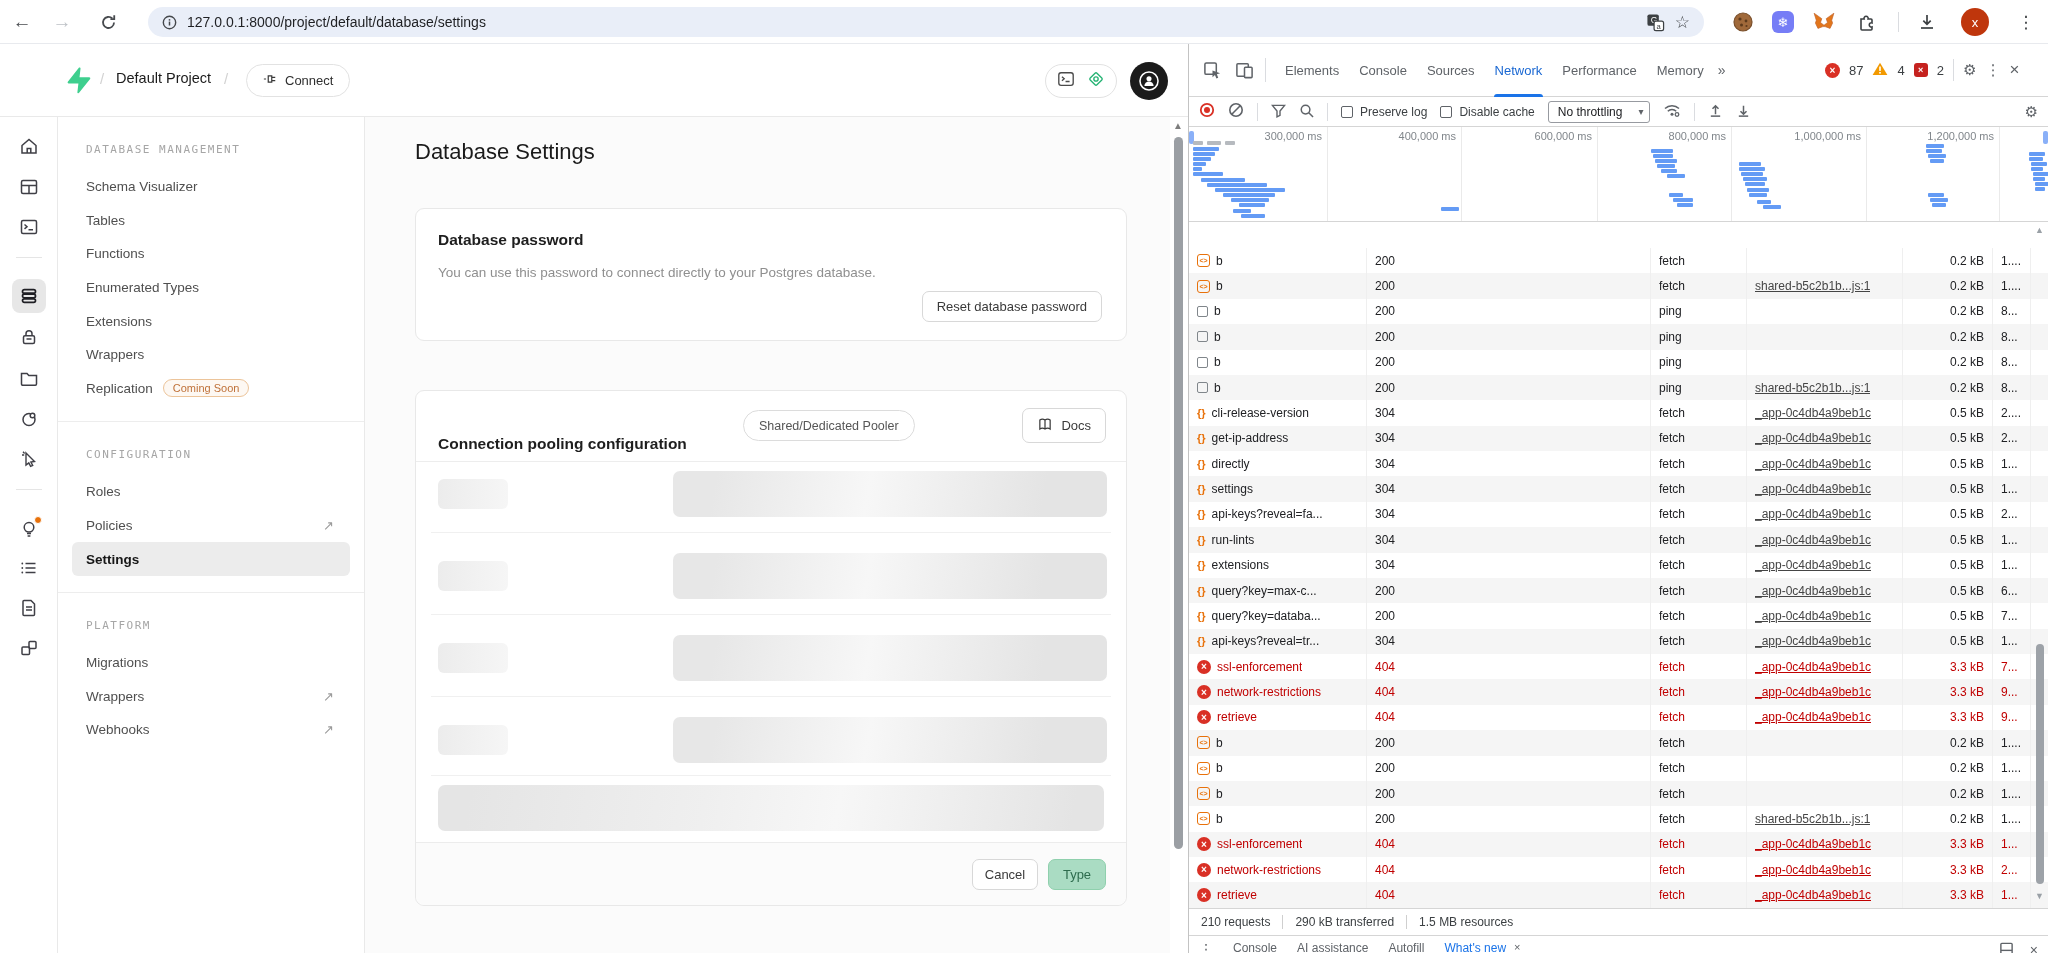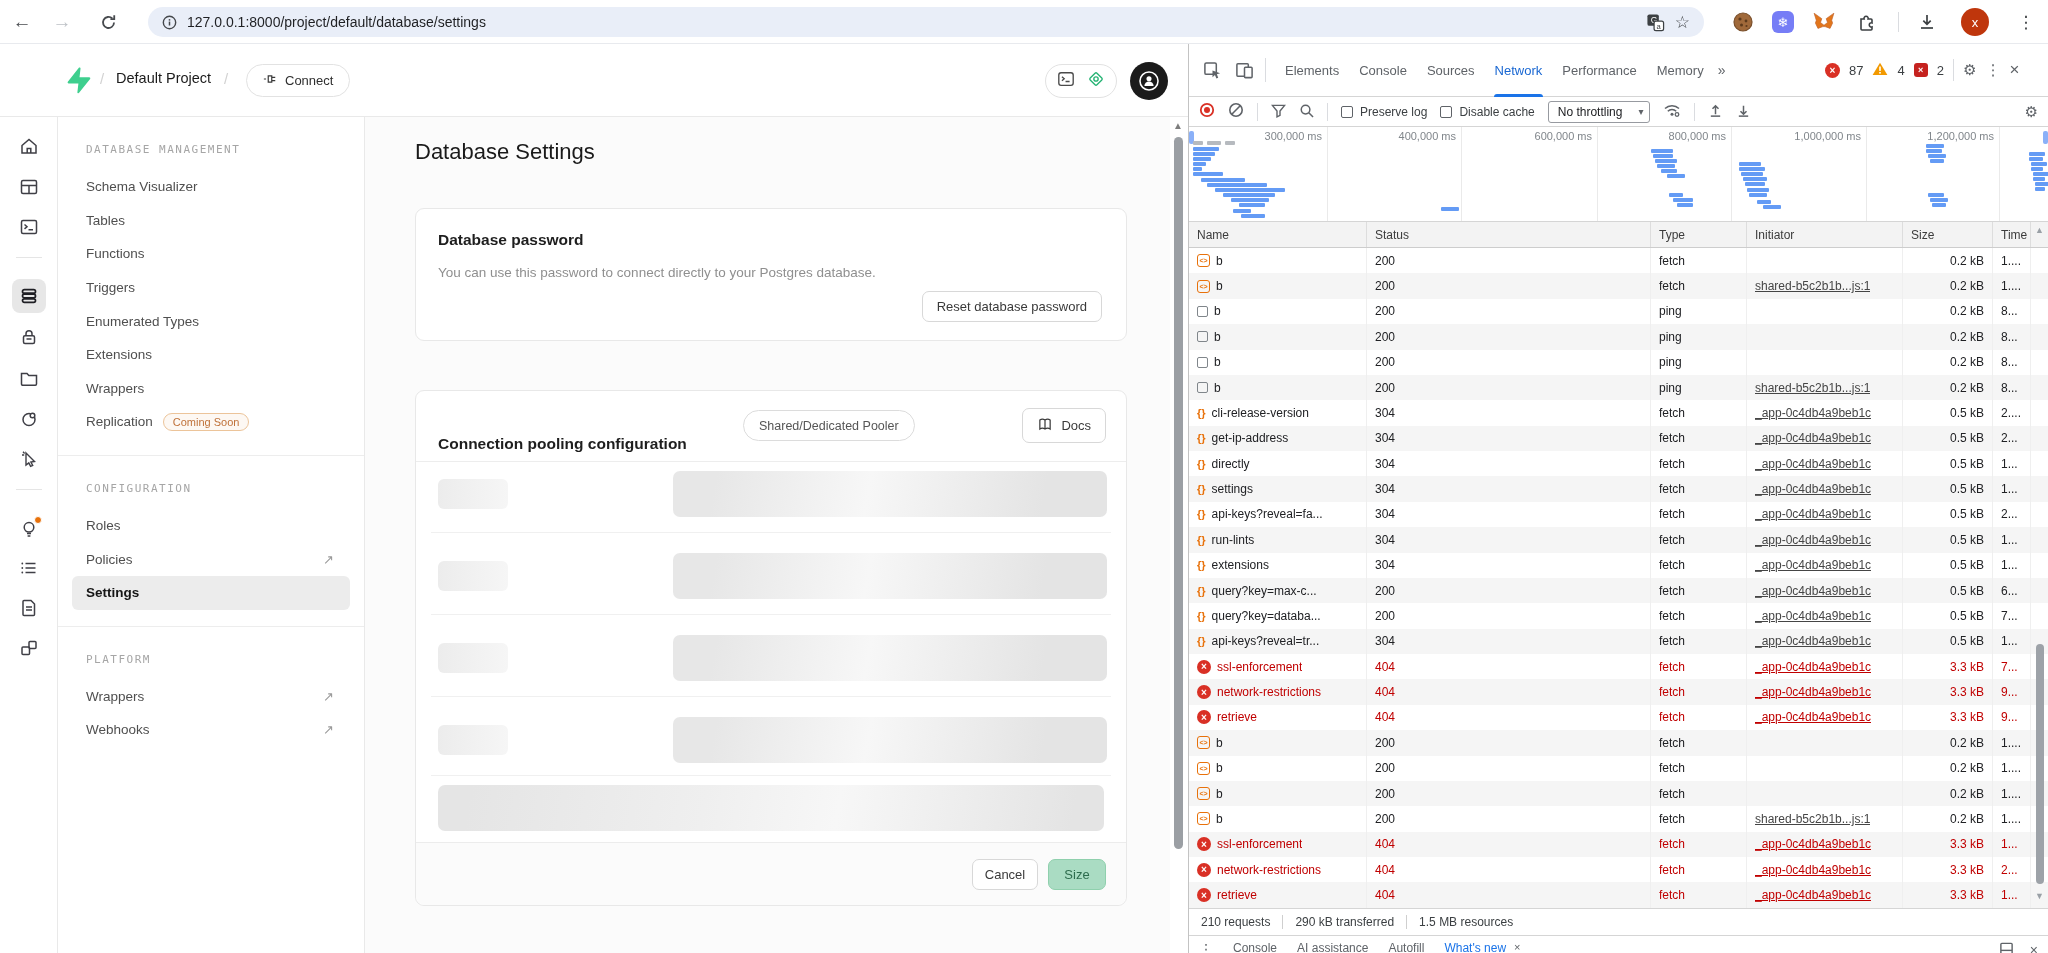--- a/index.html
+++ b/index.html
@@ -346,23 +346,20 @@
             <div class="sn-item">
               <span>Schema Visualizer</span>
             </div>
             <div class="sn-item">
               <span>Tables</span>
             </div>
             <div class="sn-item">
               <span>Functions</span>
             </div>
             <div class="sn-item">
-              <span>Triggers</span>
-            </div>
-            <div class="sn-item">
               <span>Enumerated Types</span>
             </div>
             <div class="sn-item">
               <span>Extensions</span>
             </div>
             <div class="sn-item">
               <span>Wrappers</span>
             </div>
             <div class="sn-item">
               <span>Replication</span>
@@ -379,20 +376,23 @@
               <span>Policies</span>
               <span class="sn-ext">↗</span>
             </div>
             <div class="sn-item sel">
               <span>Settings</span>
             </div>
           </div>
           <div class="sn-div"></div>
           <div class="sn-section">
             <div class="sn-label">PLATFORM</div>
+            <div class="sn-item">
+              <span>Migrations</span>
+            </div>
             <div class="sn-item">
               <span>Wrappers</span>
               <span class="sn-ext">↗</span>
             </div>
             <div class="sn-item">
               <span>Webhooks</span>
               <span class="sn-ext">↗</span>
             </div>
           </div>
         </div>
@@ -434,21 +434,21 @@
         <div class="sk-label" style="top:334px"></div>
         <div class="sk-bar" style="top:326px"></div>
         <div class="sk-div" style="top:384px"></div>
         <div id="sk-wide"></div>
 
         <div id="pool-footer">
           <div class="btn" id="cancel-btn">
             <span>Cancel</span>
           </div>
           <div class="btn" id="save-btn">
-            <span>Size</span>
+            <span>Type</span>
           </div>
         </div>
       </div>
     </div>
   </div>
 
   <div id="pg-sb">
     <span id="pg-sb-up">▲</span>
     <span id="pg-sb-thumb"></span>
   </div>
@@ -620,29 +620,20 @@
         <span class="wbar" style="left: 840px; top: 25px; width: 16px;"></span>
         <span class="wbar" style="left: 840px; top: 30px; width: 14px;"></span>
         <span class="wbar" style="left: 842px; top: 35px; width: 16px;"></span>
         <span class="wbar" style="left: 842px; top: 40px; width: 12px;"></span>
         <span class="wbar" style="left: 844px; top: 45px; width: 16px;"></span>
         <span class="wbar" style="left: 844px; top: 50px; width: 12px;"></span>
         <span class="wbar" style="left: 846px; top: 55px; width: 14px;"></span>
         <span class="wbar" style="left: 846px; top: 60px; width: 10px;"></span>
       </div>
 
-    <div id="dt-thead">
-        <span class="hc" style="width: 178px;">Name</span>
-        <span class="hc" style="width: 284px;">Status</span>
-        <span class="hc" style="width: 96px;">Type</span>
-        <span class="hc" style="width: 156px;">Initiator</span>
-        <span class="hc" style="width: 90px;">Size</span>
-        <span class="hc" style="width: 38px;">Time</span>
-        <span class="hc" style="width: 18px; border-right: none;"></span>
-      </div>
     <div id="dt-rows">
         <div class="nrow">
           <div class="c" style="width: 178px;">
             <span class="ric fetch">&lt;&gt;</span>
             <span style="overflow: hidden; text-overflow: ellipsis;">b</span>
           </div>
           <div class="c" style="width: 284px;">200</div>
           <div class="c" style="width: 96px;">fetch</div>
           <div class="c" style="width: 156px;"></div>
           <div class="c size" style="width: 90px;">0.2 kB</div>

